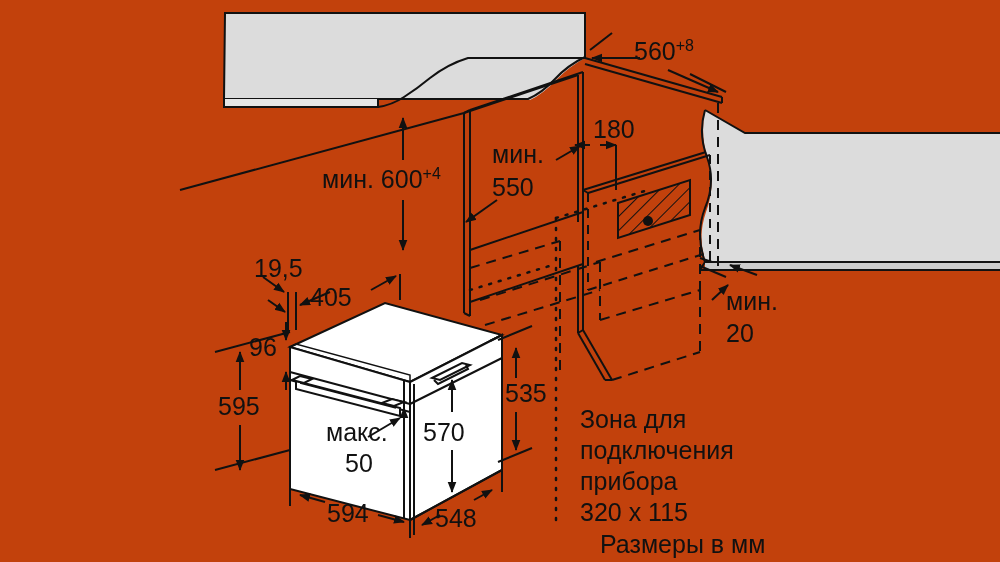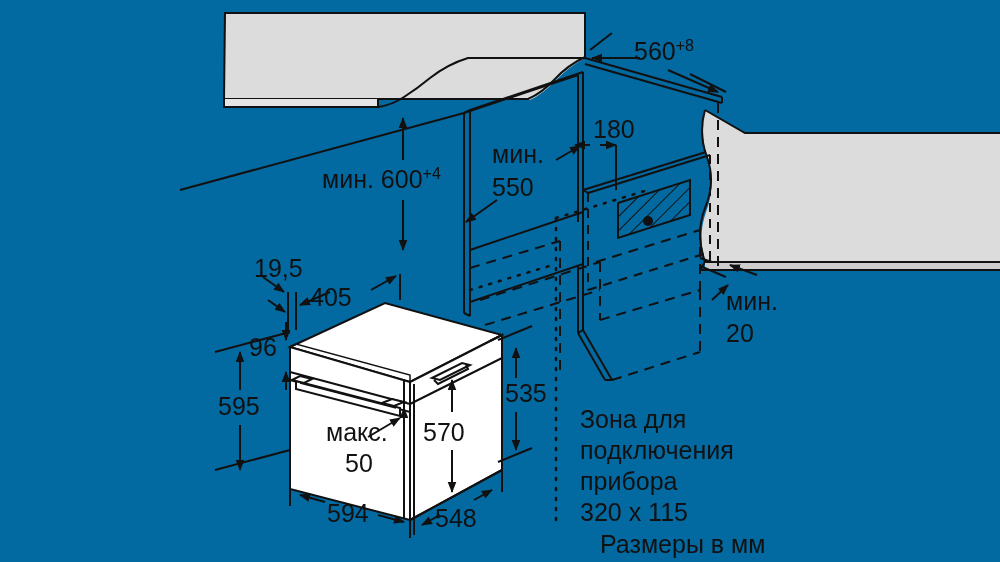--- a/index.html
+++ b/index.html
@@ -4,21 +4,21 @@
 <style>
   html, body {
     margin: 0;
     padding: 0;
     background: #ffffff;
   }
   #root {
     position: relative;
     width: 1000px;
     height: 562px;
-    background: #0369a1;
+    background: #c2410c;
     font-family: "Liberation Sans", sans-serif;
     overflow: hidden;
   }
   svg.drawing {
     position: absolute;
     left: 0;
     top: 0;
     width: 1000px;
     height: 562px;
   }

